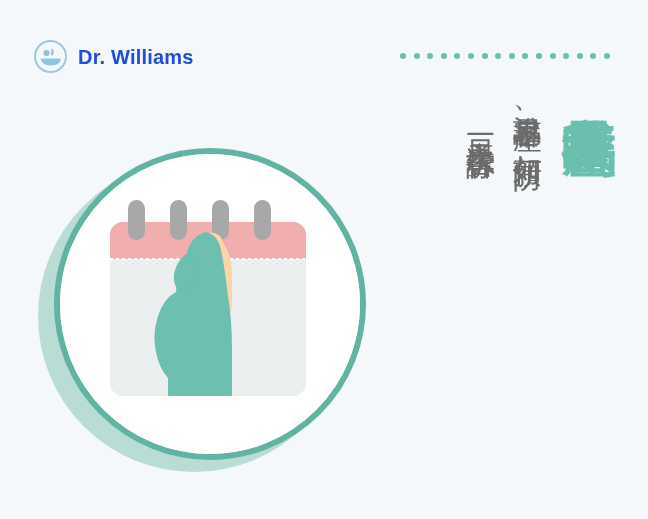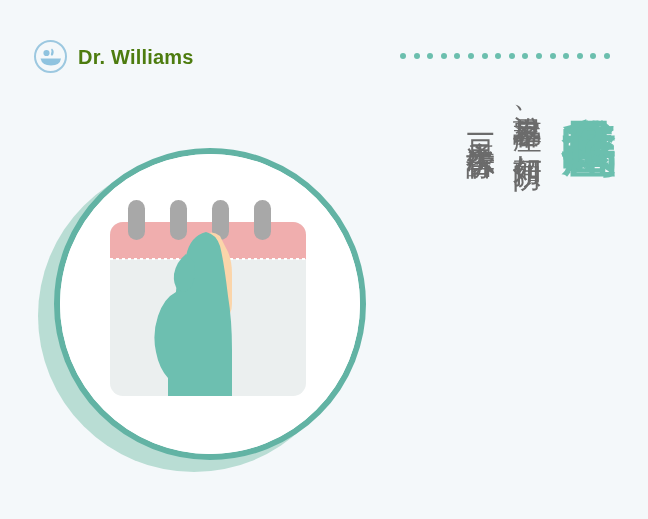--- a/index.html
+++ b/index.html
@@ -38,21 +38,21 @@
     border: 2px solid #9cc8e0;
     box-sizing: border-box;
     position: relative;
     overflow: hidden;
     background: #f4f8fa;
   }
   .brand-mark svg { display: block; }
   .brand-name {
     font-size: 20px;
     font-weight: 600;
-    color: #4d7c0f;
+    color: #1d4ed8;
     letter-spacing: .2px;
     white-space: nowrap;
     line-height: 1;
   }
 
   
   .illus {
     position: absolute;
     left: 38px;
     top: 148px;

